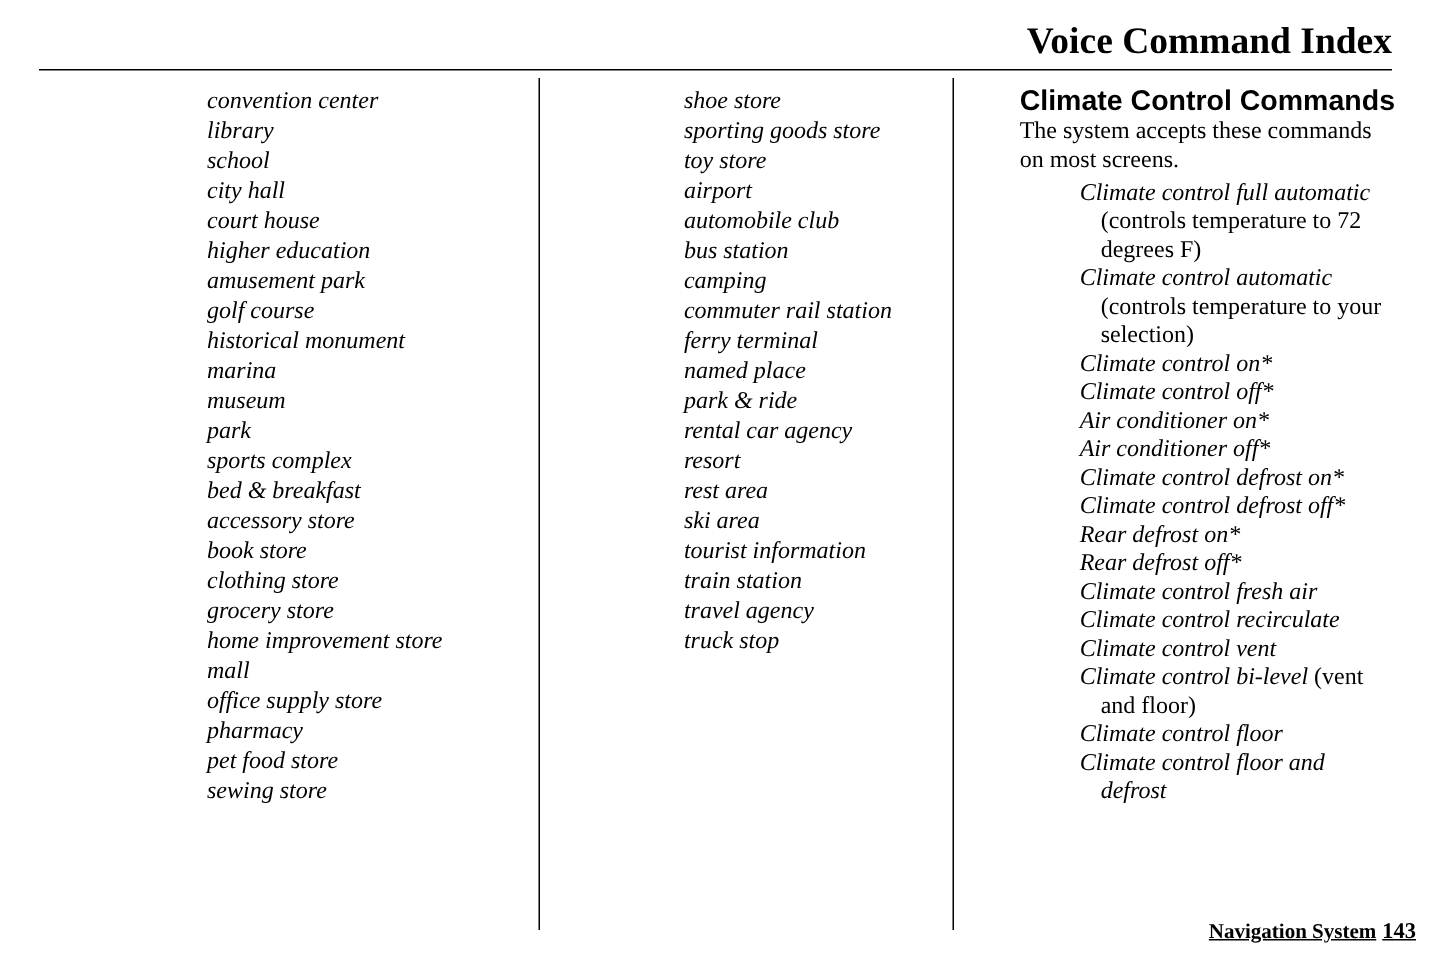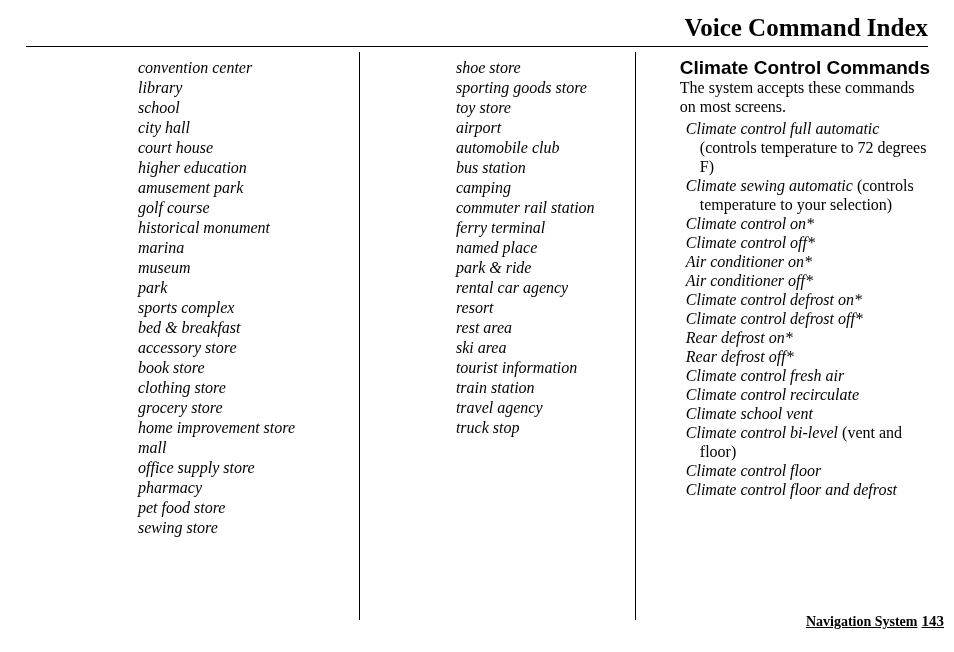--- a/index.html
+++ b/index.html
@@ -73,21 +73,21 @@
   }
   .section-title {
     font-family: Arial, Helvetica, sans-serif;
     font-weight: bold;
     font-size: 19px;
     margin-bottom: 1px;
     white-space: nowrap;
   }
   .climate-list {
     margin-top: 3px;
-    margin-left: 6px;
+    margin-left: 40px;
   }
   .climate-item {
     padding-left: 14px;
     text-indent: -14px;
     white-space: normal;
     font-size: 16px;
     line-height: 19px;
   }
   .climate-item .em {
     font-style: italic;
@@ -161,32 +161,32 @@
         <div>train station</div>
         <div>travel agency</div>
         <div>truck stop</div>
       </div>
     <div class="sep"></div>
     <div class="col col3">
       <div class="section-title">Climate Control Commands</div>
       <div>The system accepts these commands on most screens.</div>
       <div class="climate-list" id="climate-list">
           <div class="climate-item"><span class="em">Climate control full automatic</span><span> (controls temperature to 72 degrees F)</span></div>
-          <div class="climate-item"><span class="em">Climate sewing automatic</span><span> (controls temperature to your selection)</span></div>
+          <div class="climate-item"><span class="em">Climate control automatic</span><span> (controls temperature to your selection)</span></div>
           <div class="climate-item"><span class="em">Climate control on*</span></div>
           <div class="climate-item"><span class="em">Climate control off*</span></div>
           <div class="climate-item"><span class="em">Air conditioner on*</span></div>
           <div class="climate-item"><span class="em">Air conditioner off*</span></div>
           <div class="climate-item"><span class="em">Climate control defrost on*</span></div>
           <div class="climate-item"><span class="em">Climate control defrost off*</span></div>
           <div class="climate-item"><span class="em">Rear defrost on*</span></div>
           <div class="climate-item"><span class="em">Rear defrost off*</span></div>
           <div class="climate-item"><span class="em">Climate control fresh air</span></div>
           <div class="climate-item"><span class="em">Climate control recirculate</span></div>
-          <div class="climate-item"><span class="em">Climate school vent</span></div>
+          <div class="climate-item"><span class="em">Climate control vent</span></div>
           <div class="climate-item"><span class="em">Climate control bi-level</span><span> (vent and floor)</span></div>
           <div class="climate-item"><span class="em">Climate control floor</span></div>
           <div class="climate-item"><span class="em">Climate control floor and defrost</span></div>
         </div>
     </div>
   </div>
 
   <div class="footer">
     <span>Navigation System</span><span class="num">143</span>
   </div>

